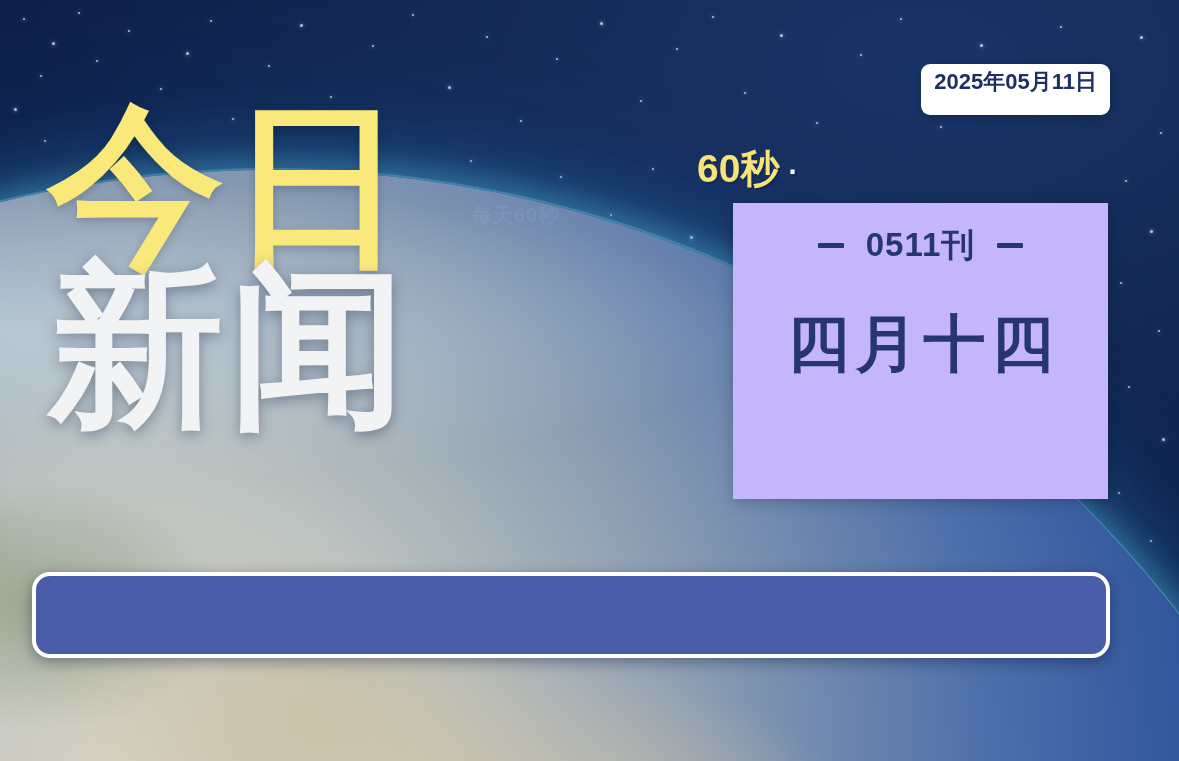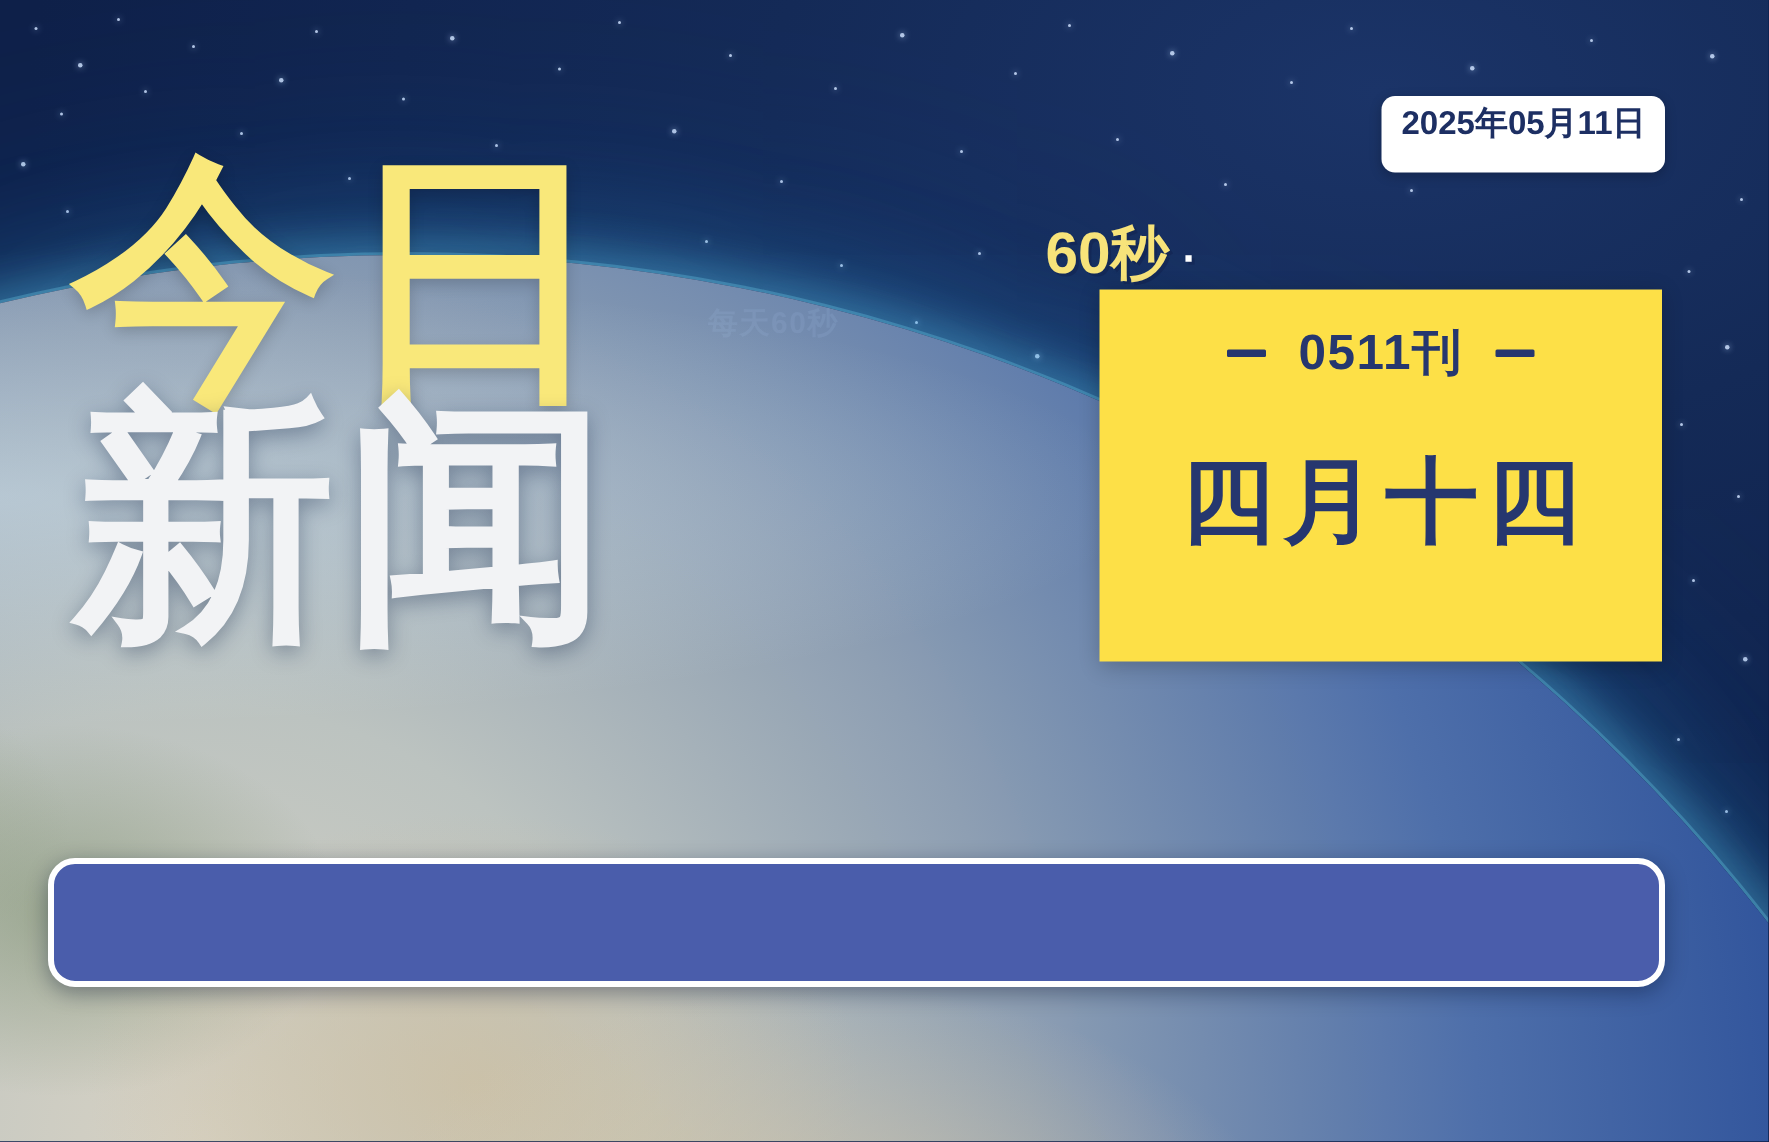--- a/index.html
+++ b/index.html
@@ -103,22 +103,22 @@
     color:#ffffff;font-size:29px;font-weight:700;margin:0 5px 0 9px;
     text-shadow:2px 2px 0 rgba(18,35,80,.55);
   }
   .sixty-tail{
     font-weight:700;font-size:30px;color:#ffffff;letter-spacing:1px;
     text-shadow:2px 2px 0 rgba(18,35,80,.55);
   }
 
   
   .info-card{
-    position:absolute;left:733px;top:193px;width:375px;height:248px;
-    background:#fde047;
+    position:absolute;left:733px;top:203px;width:375px;height:296px;
+    background:#c4b5fd;
     box-shadow:0 3px 14px rgba(0,0,0,.22);
     display:flex;flex-direction:column;align-items:center;
     color:#26376f;
   }
   .issue-row{
     margin-top:20px;display:flex;align-items:center;gap:22px;
     font-weight:700;font-size:33px;letter-spacing:1px;
   }
   .issue-dash{
     display:inline-block;width:26px;height:5px;background:#26376f;border-radius:1px;

